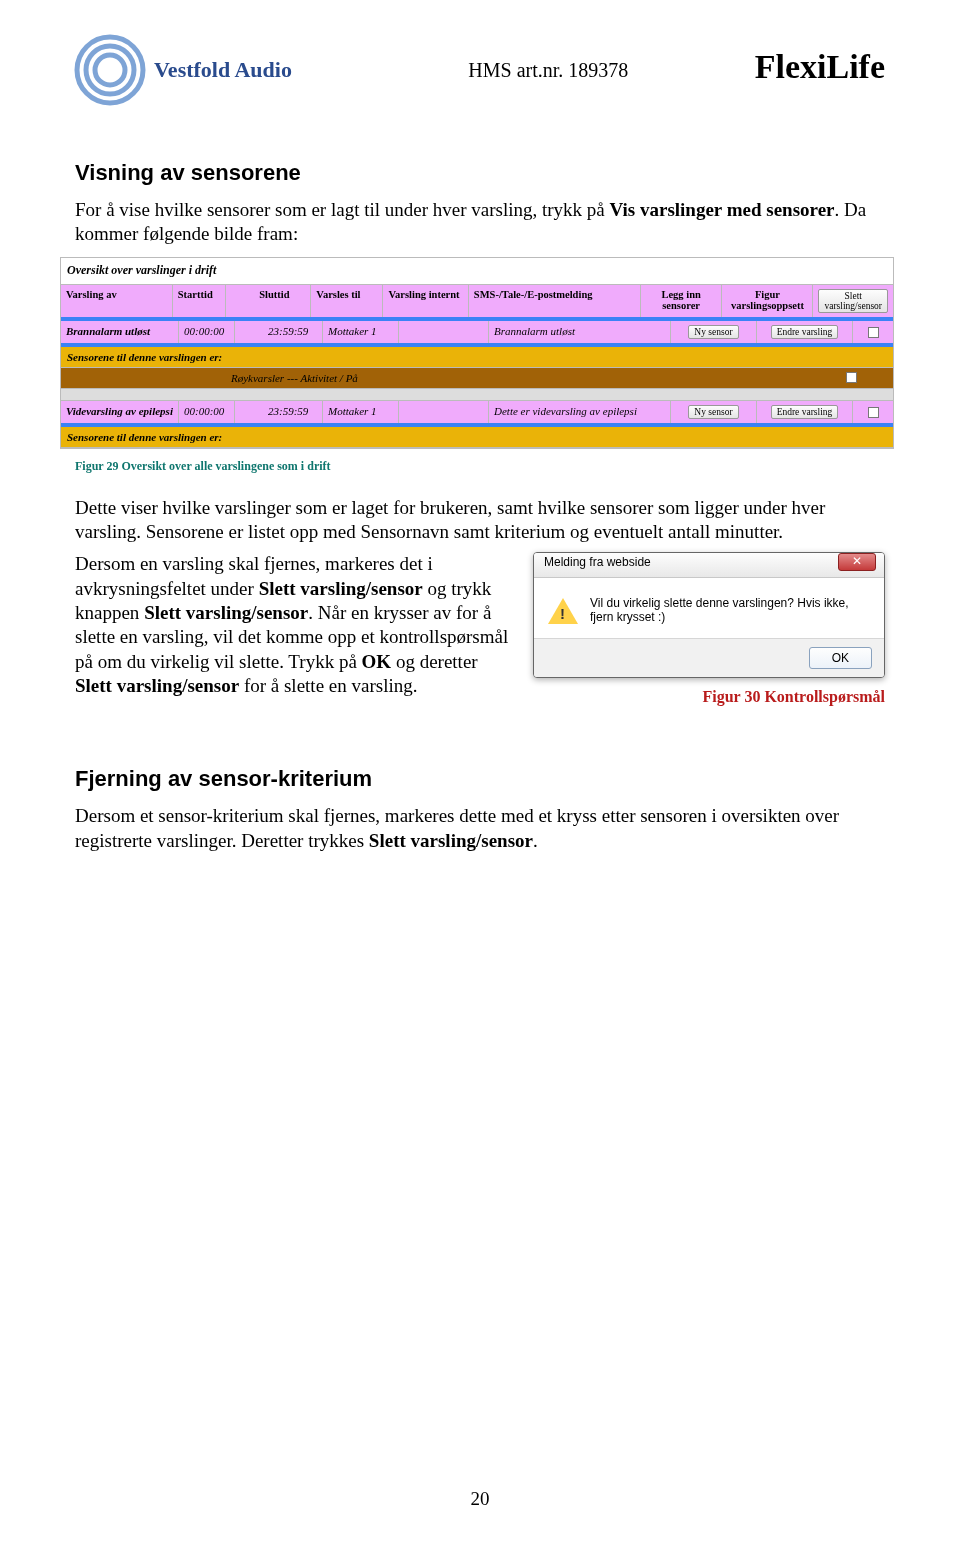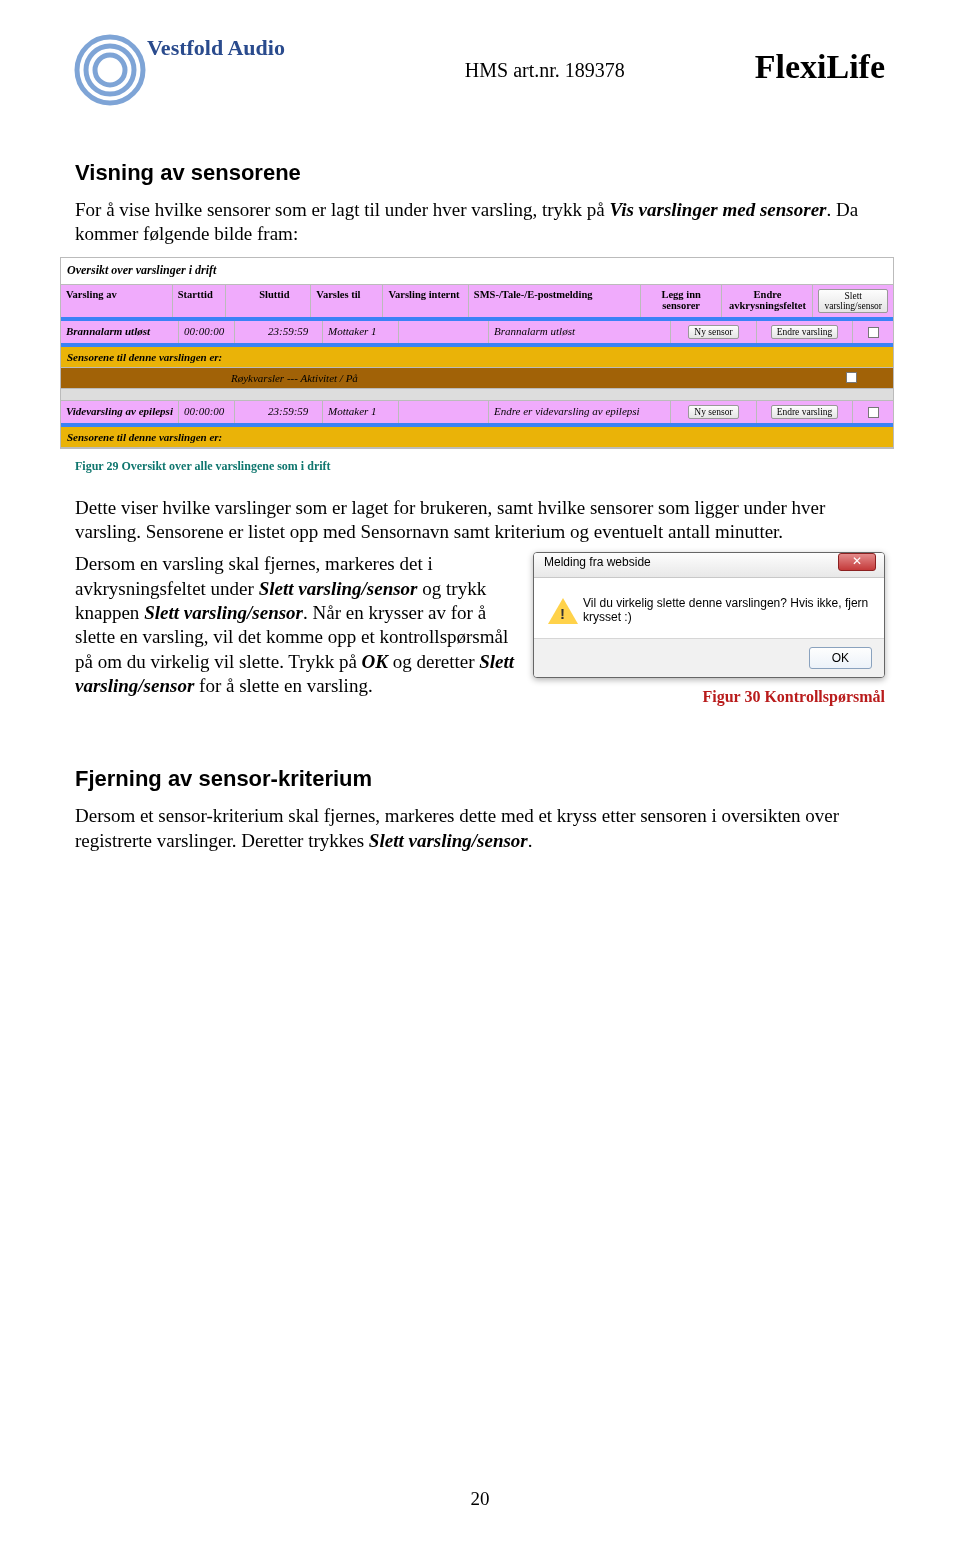--- a/index.html
+++ b/index.html
@@ -14,22 +14,22 @@
   }
   .header {
     display: flex;
     align-items: center;
     justify-content: space-between;
     margin-bottom: 50px;
     height: 80px;
   }
   .logo {
     display: flex;
-    align-items: flex-start;
-    gap: 2px;
+    align-items: center;
+    gap: 9px;
   }
   .logo-swirl {
     width: 70px;
     height: 70px;
     position: relative;
     flex-shrink: 0;
   }
   .logo-swirl svg { position: absolute; top: -5px; left: -5px; }
   .logo-text {
     font-weight: bold;
@@ -52,21 +52,21 @@
     font-weight: bold;
     font-size: 22px;
     margin-bottom: 12px;
     margin-top: 20px;
   }
   .para {
     font-size: 19px;
     line-height: 1.28;
     margin-bottom: 8px;
   }
-  .ibold { font-style: italic; font-weight: bold; text-align: center; }
+  .ibold { font-weight: bold; text-align: center; }
 
   
   .embedded-table {
     width: 834px;
     margin: 10px -15px 10px -15px;
     border: 1px solid #bbb;
     font-family: "Times New Roman", serif;
     font-size: 11px;
     background: #fff;
   }
@@ -180,21 +180,21 @@
     background: linear-gradient(#e48b8b,#c43a3a);
     border: 1px solid #8b2020;
     border-radius: 3px;
     color: #fff;
     font-size: 12px;
     text-align: center;
     line-height: 15px;
   }
   .dialog-body {
     display: flex;
-    gap: 5px;
+    gap: 12px;
     padding: 18px 14px 14px 14px;
     align-items: flex-start;
   }
   .warn-icon {
     width: 0; height: 0;
     border-left: 15px solid transparent;
     border-right: 15px solid transparent;
     border-bottom: 26px solid #ffd24a;
     position: relative;
     flex-shrink: 0;
@@ -261,21 +261,21 @@
 <div class="embedded-table">
   <div class="et-title">Oversikt over varslinger i drift</div>
   <div class="et-row et-head">
     <div class="et-cell col1">Varsling av</div>
     <div class="et-cell col2">Starttid</div>
     <div class="et-cell col3">Sluttid</div>
     <div class="et-cell col4">Varsles til</div>
     <div class="et-cell col5">Varsling internt</div>
     <div class="et-cell col6">SMS-/Tale-/E-postmelding</div>
     <div class="et-cell col7">Legg inn sensorer</div>
-    <div class="et-cell col8">Endre avkrysningsfeltet</div>
+    <div class="et-cell col8">Figur varslingsoppsett</div>
     <div class="et-cell col9"><span class="et-btn">Slett varsling/sensor</span></div>
   </div>
   <div class="et-row">
     <div class="et-cell col1">Brannalarm utløst</div>
     <div class="et-cell col2">00:00:00</div>
     <div class="et-cell col3">23:59:59</div>
     <div class="et-cell col4">Mottaker 1</div>
     <div class="et-cell col5"></div>
     <div class="et-cell col6">Brannalarm utløst</div>
     <div class="et-cell col7"><span class="et-btn">Ny sensor</span></div>
@@ -287,21 +287,21 @@
     <span>Røykvarsler --- Aktivitet / På</span>
     <span class="et-chk" style="margin-right:30px;"></span>
   </div>
   <div class="et-gray"></div>
   <div class="et-row">
     <div class="et-cell col1">Videvarsling av epilepsi</div>
     <div class="et-cell col2">00:00:00</div>
     <div class="et-cell col3">23:59:59</div>
     <div class="et-cell col4">Mottaker 1</div>
     <div class="et-cell col5"></div>
-    <div class="et-cell col6">Endre er videvarsling av epilepsi</div>
+    <div class="et-cell col6">Dette er videvarsling av epilepsi</div>
     <div class="et-cell col7"><span class="et-btn">Ny sensor</span></div>
     <div class="et-cell col8"><span class="et-btn">Endre varsling</span></div>
     <div class="et-cell col9"><span class="et-chk"></span></div>
   </div>
   <div class="et-sensors"><b>Sensorene til denne varslingen er:</b></div>
 </div>
 
 <div class="figure-caption">Figur 29 Oversikt over alle varslingene som i drift</div>
 
 <p class="para">Dette viser hvilke varslinger som er laget for brukeren, samt hvilke sensorer som ligger under hver varsling. Sensorene er listet opp med Sensornavn samt kriterium og eventuelt antall minutter.</p>

